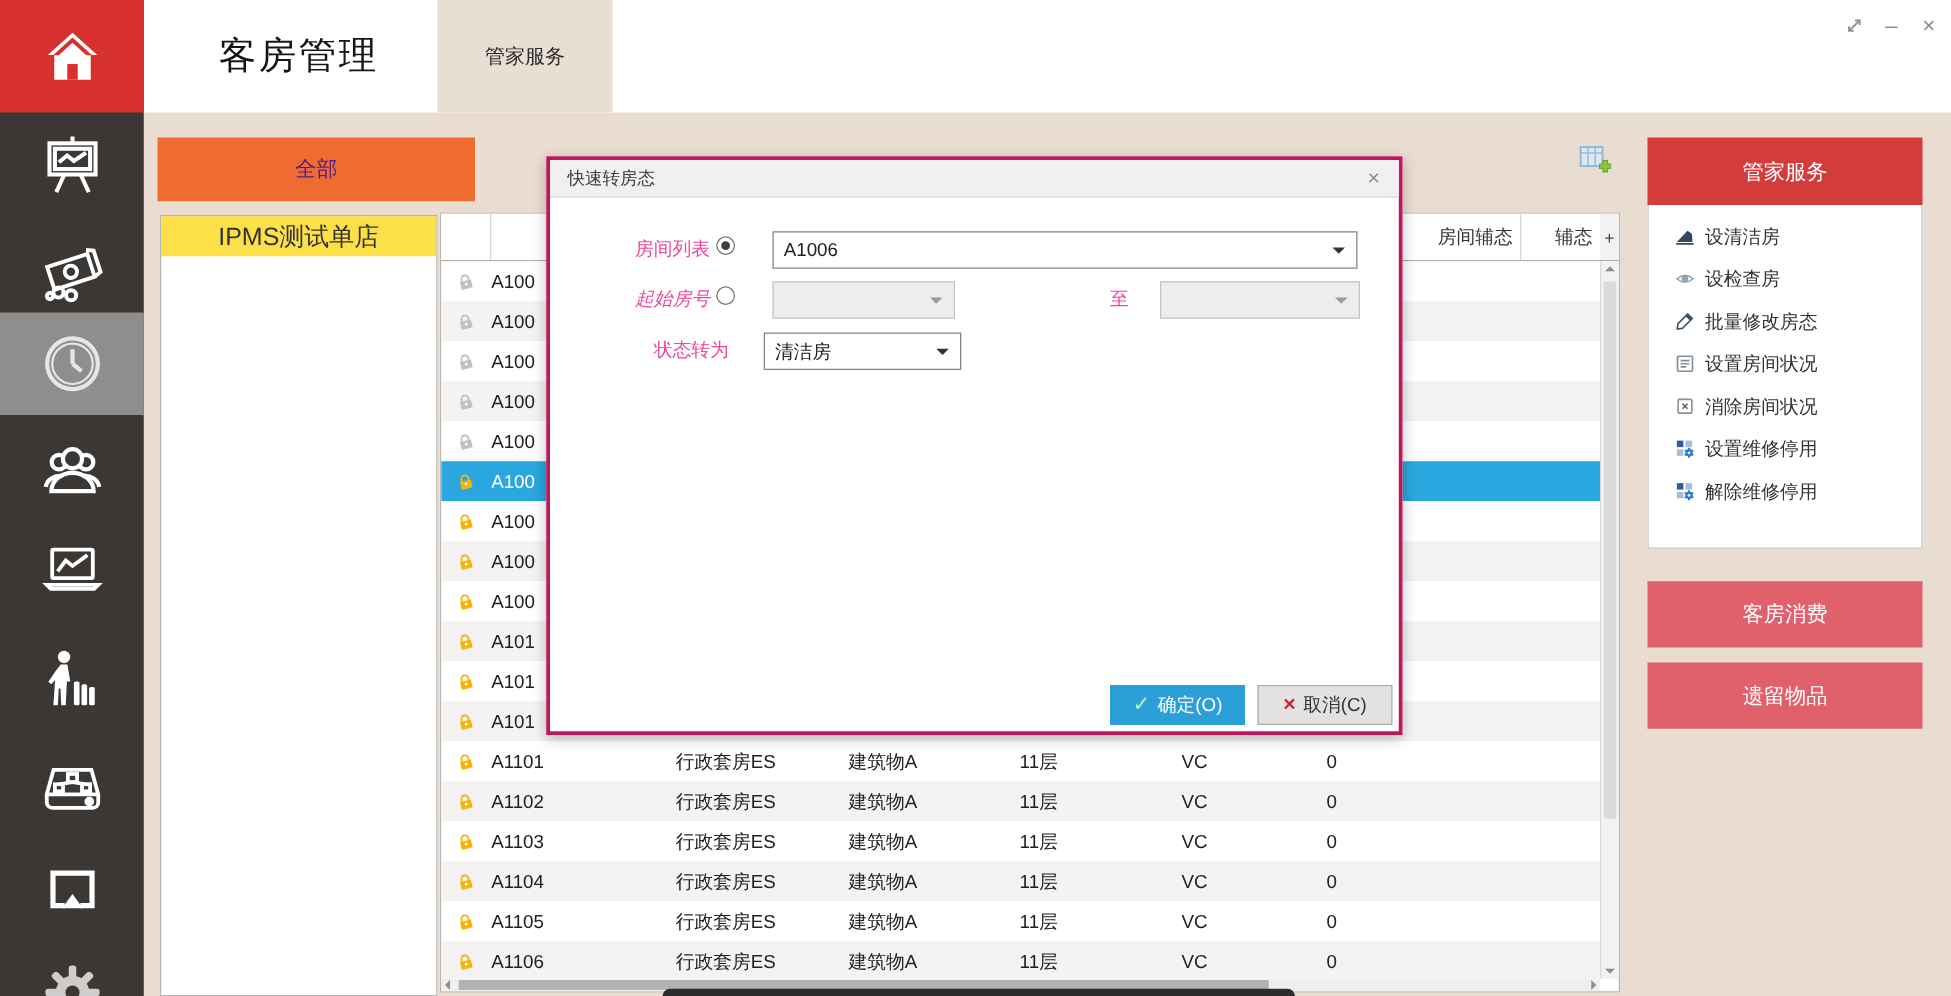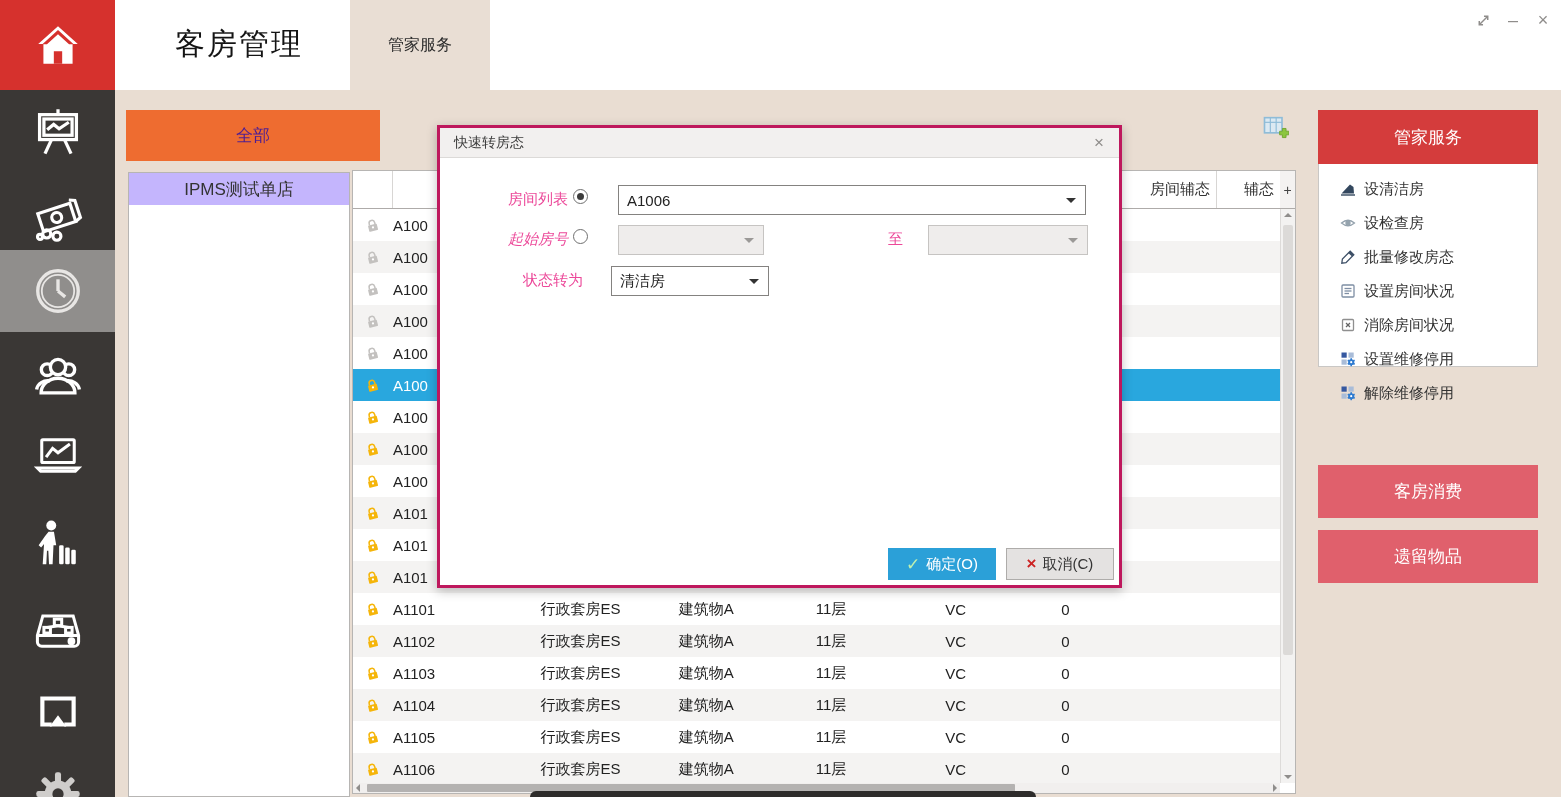--- a/index.html
+++ b/index.html
@@ -19,22 +19,22 @@
   .page-title{position:absolute;left:60px;top:24px;font-size:30px;font-weight:400;color:#141414;letter-spacing:2px;}
   .tab{position:absolute;left:235px;top:0;width:140px;height:90px;background:#e9ded4;
        display:flex;align-items:center;justify-content:center;font-size:16px;color:#2b2b2b;cursor:pointer;}
   .win-controls{position:absolute;right:8px;top:10px;display:flex;align-items:center;gap:10px;color:#8f8d8b;}
   .win-btn{width:20px;height:20px;display:flex;align-items:center;justify-content:center;cursor:pointer;font-size:18px;}
 
   
   .all-btn{position:absolute;left:126px;top:110px;width:254px;height:51px;background:#ee6c30;border:none;
            color:#4c1d95;font-size:17px;font-family:inherit;cursor:pointer;}
   .tree-panel{position:absolute;left:128px;top:172px;width:222px;height:625px;background:#ffffff;border:1px solid #b7b5b3;}
-  .tree-header{height:32px;background:#c4b5fd;display:flex;align-items:center;justify-content:center;
-               font-size:17px;color:#333;cursor:pointer;}
+  .tree-header{height:32px;background:#fde047;display:flex;align-items:center;justify-content:center;
+               font-size:20px;color:#333;cursor:pointer;}
 
   
   .table{position:absolute;left:352px;top:170px;width:944px;height:624px;background:#ffffff;border:1px solid #b7b5b3;}
   .thead{position:absolute;left:0;top:0;right:15px;height:38px;background:#fff;border-bottom:1px solid #aeaba9;display:flex;}
   .th{height:100%;border-right:1px solid #d8d6d4;display:flex;align-items:center;font-size:15px;color:#333;padding:0 6px;}
   .th.right{justify-content:flex-end;}
   .add-col{position:absolute;right:0;top:0;width:15px;height:38px;border-bottom:1px solid #aeaba9;
            display:flex;align-items:center;justify-content:center;font-size:14px;color:#444;background:#f4f2f1;cursor:pointer;}
   .tbody{position:absolute;left:0;top:38px;right:15px;bottom:10px;overflow:hidden;}
   .trow{display:flex;height:32px;background:#ffffff;cursor:pointer;}
@@ -80,21 +80,21 @@
   .dlg-btn.ok{background:#2ba0d8;border:1px solid #2ba0d8;color:#fff;}
   .dlg-btn.cancel{background:#e4e2e1;border:1px solid #aeacaa;color:#333;}
   .glyph-check{color:#3fae3f;font-size:17px;font-weight:bold;}
   .dlg-btn.ok .glyph-check{color:#bff0b0;}
   .glyph-x{color:#cc2222;font-size:17px;font-weight:bold;}
 
   
   .right-panel{position:absolute;left:1318px;top:110px;width:220px;height:480px;}
   .rp-header{position:absolute;left:0;top:0;width:220px;height:54px;background:#d43c3c;color:#fff;
              display:flex;align-items:center;justify-content:center;font-size:17px;cursor:pointer;}
-  .rp-menu{position:absolute;left:0;top:54px;width:220px;height:203px;background:#fff;border:1px solid #c9c7c5;border-top:none;
+  .rp-menu{position:absolute;left:0;top:54px;width:220px;height:275px;background:#fff;border:1px solid #c9c7c5;border-top:none;
            padding-top:8px;}
   .menu-item{height:34px;display:flex;align-items:center;padding-left:20px;gap:8px;font-size:15px;color:#333;cursor:pointer;}
   .menu-item .micon{width:17px;height:17px;display:flex;align-items:center;justify-content:center;}
   .rp-btn{position:absolute;left:0;width:220px;height:53px;background:#e0606c;color:#fff;border:none;
           font-size:17px;font-family:inherit;display:flex;align-items:center;justify-content:center;cursor:pointer;}
   .rp-btn.b1{top:355px;}
   .rp-btn.b2{top:420px;text-align:center;}
 
   .bottom-bar{position:absolute;left:530px;top:791px;width:506px;height:6px;background:#2e2c2b;border-radius:6px 6px 0 0;z-index:40;}
 </style>

